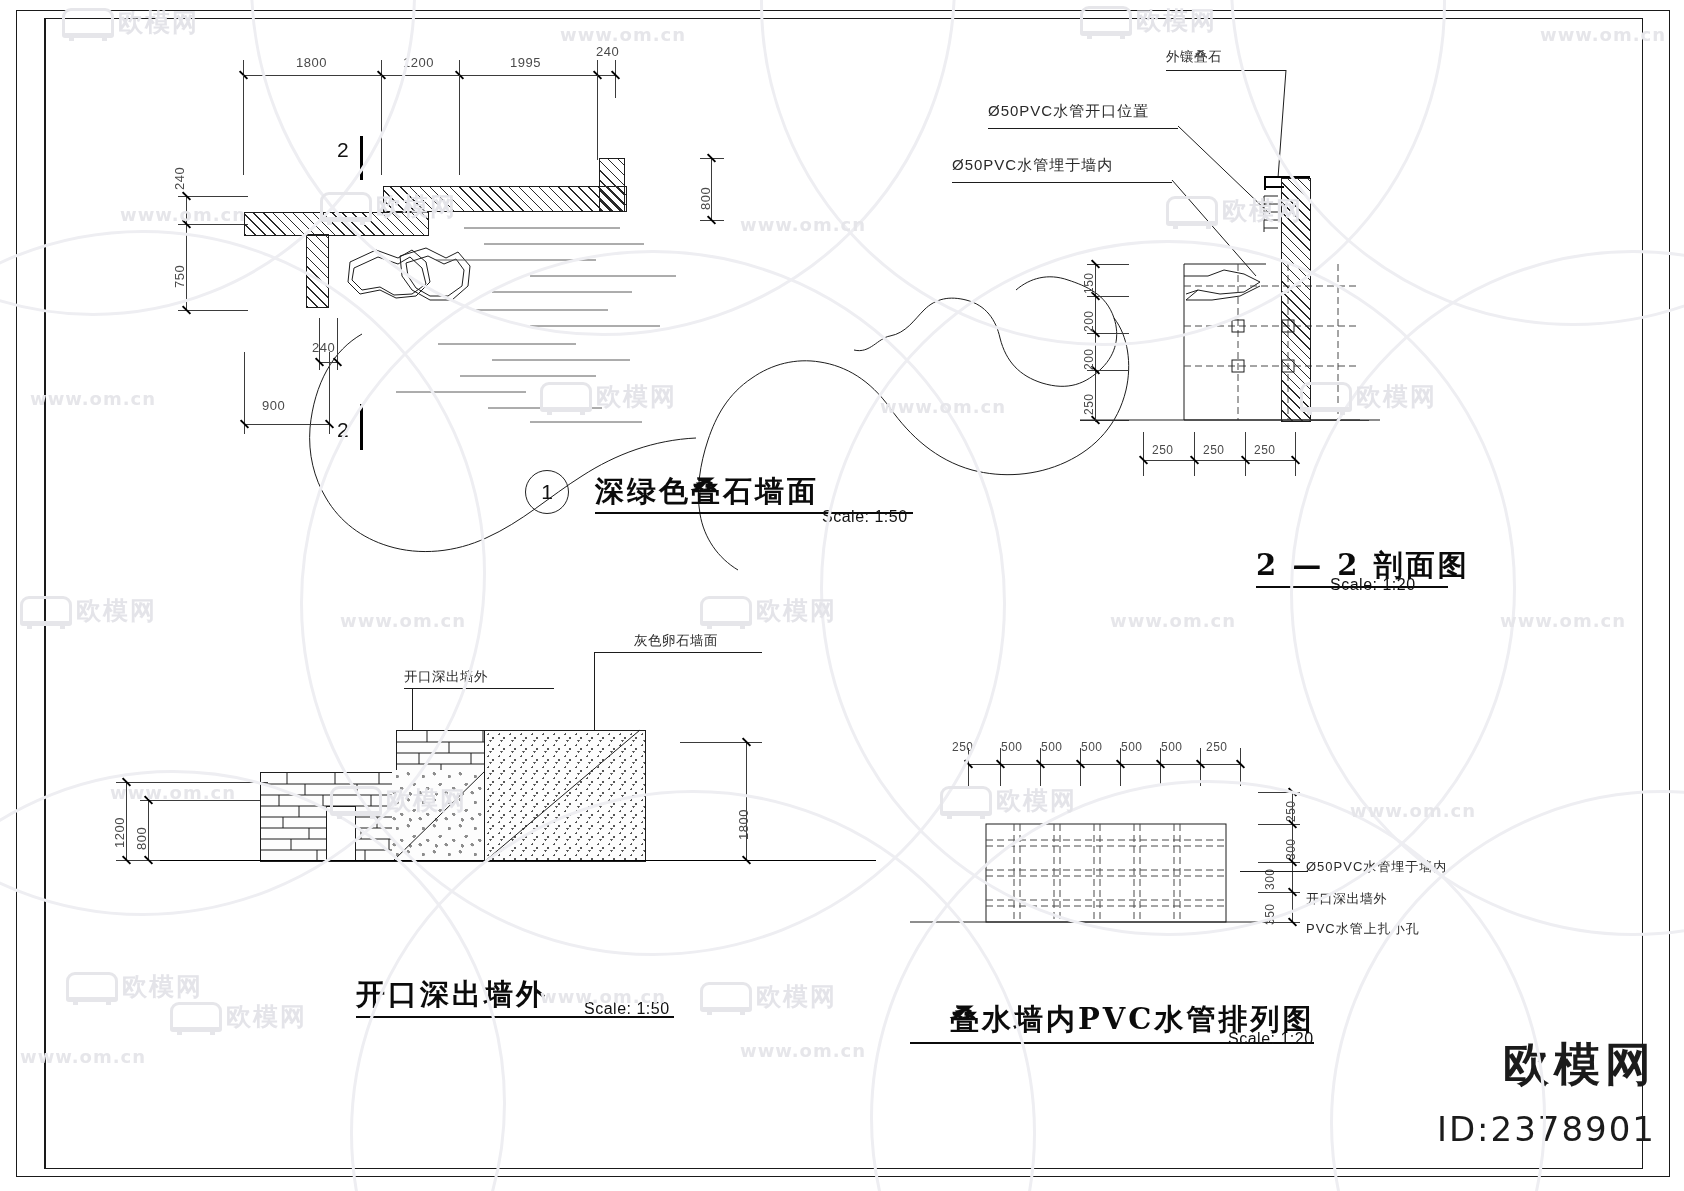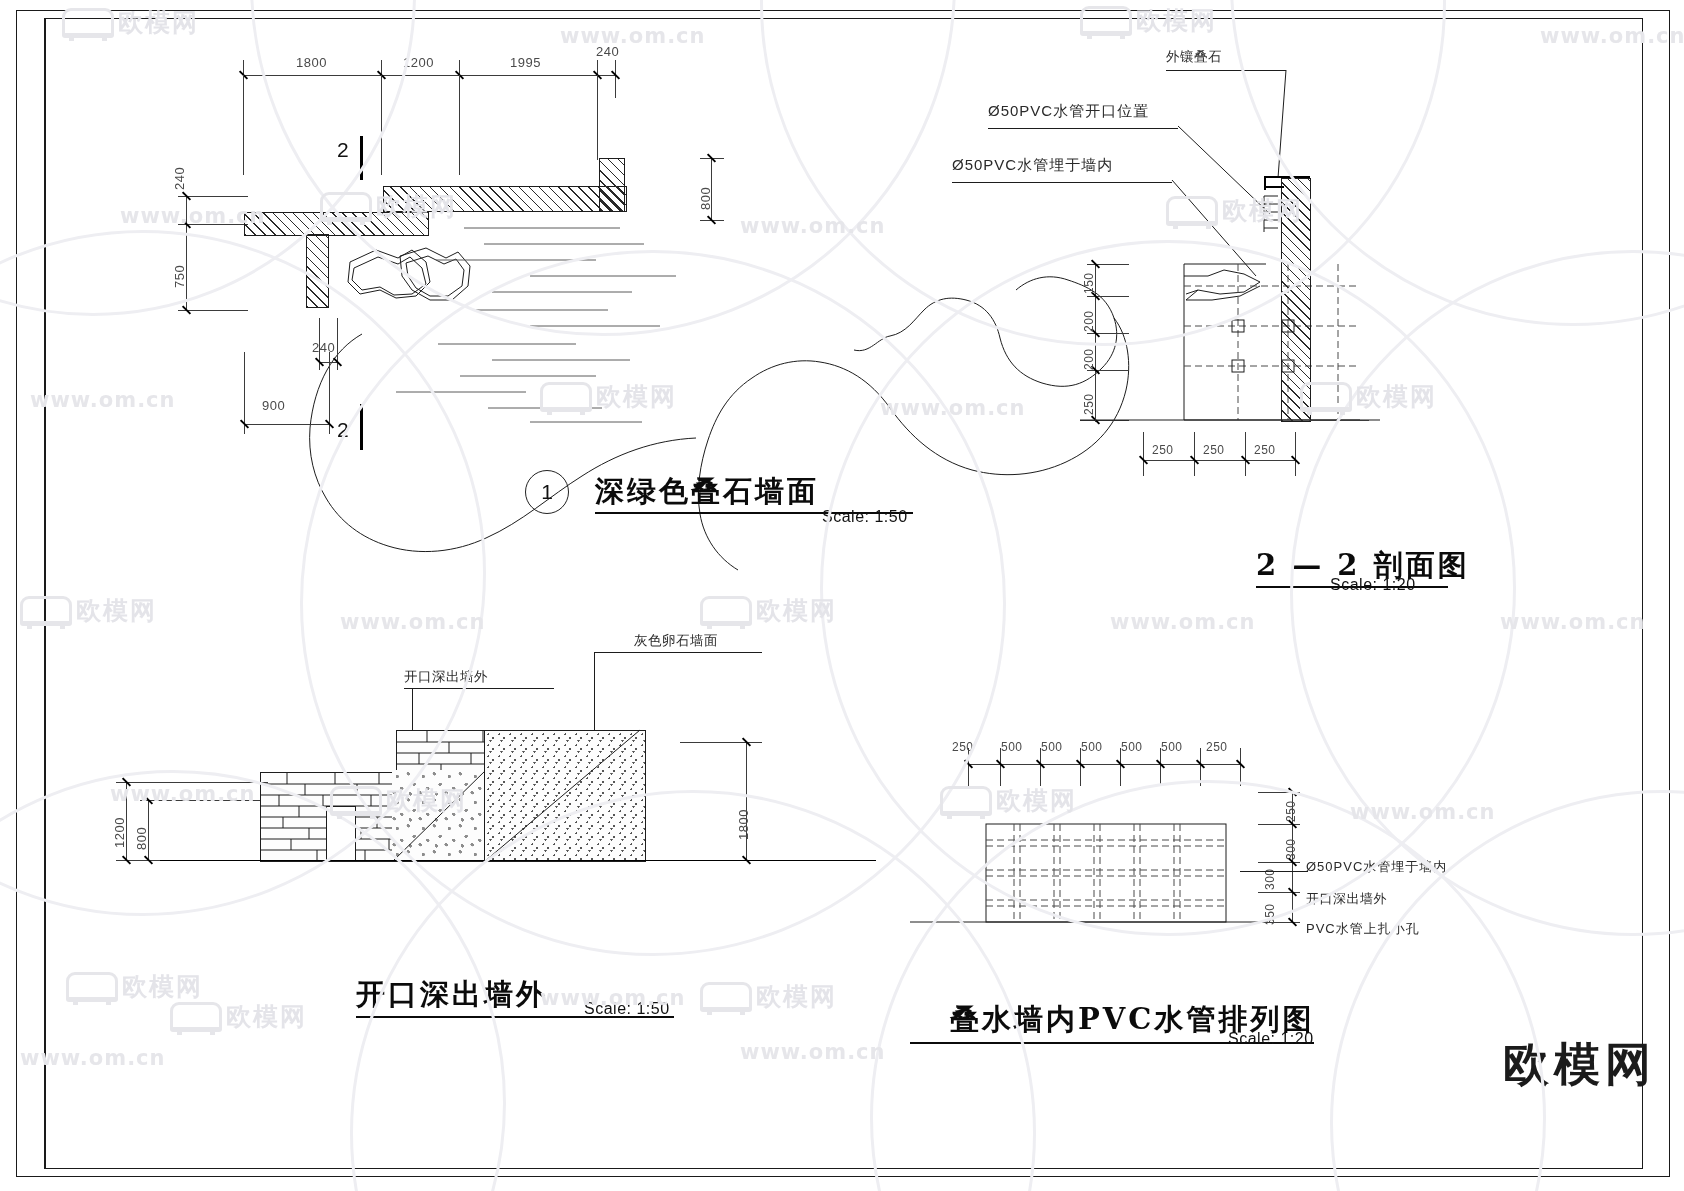--- a/index.html
+++ b/index.html
@@ -10,21 +10,21 @@
   }
   #sheet{position:absolute;inset:0;}
 
   
   .wm-layer{position:absolute;inset:0;pointer-events:none;z-index:5;}
   .wm{
     position:absolute;color:#e9e9ed;font-weight:bold;white-space:nowrap;
     font-family:"DejaVu Sans","Liberation Sans",sans-serif;
     user-select:none;
   }
-  .wm.txt{font-size:21px;letter-spacing:1px;color:#e6e6ea;}
+  .wm.txt{font-size:18px;letter-spacing:1px;color:#e6e6ea;}
   .wm.cn{font-size:25px;letter-spacing:2px;color:#e4e4e9;}
   .wm-sofa{
     position:absolute;width:46px;height:22px;border:3px solid #e6e6ea;
     border-radius:9px 9px 3px 3px;border-bottom-width:5px;
   }
   .wm-sofa:before,.wm-sofa:after{
     content:"";position:absolute;bottom:-8px;width:5px;height:8px;background:#e6e6ea;
   }
   .wm-sofa:before{left:4px;}
   .wm-sofa:after{right:4px;}
@@ -609,14 +609,15 @@
     <div class="view-title" style="left:910px;top:1000px;margin-left:40px;">
       <span class="cn">叠水墙内PVC水管排列图</span>
     </div>
     <div class="title-rule" style="left:910px;top:1042px;width:404px;"></div>
     <div class="view-title" style="left:1228px;top:1030px;">
       <span class="scale" style="margin-left:0;">Scale: 1:20</span>
     </div>
   </div>
 
   <div class="logo">欧模网</div>
+  <div class="logo-id">ID:2378901</div>
 
 </div>
 
 </body></html>

